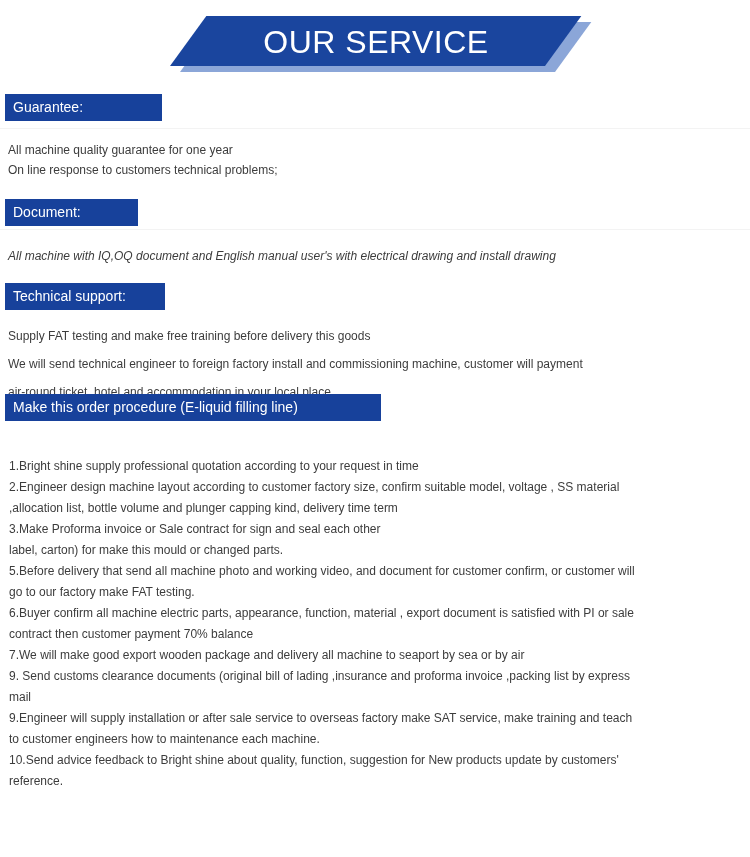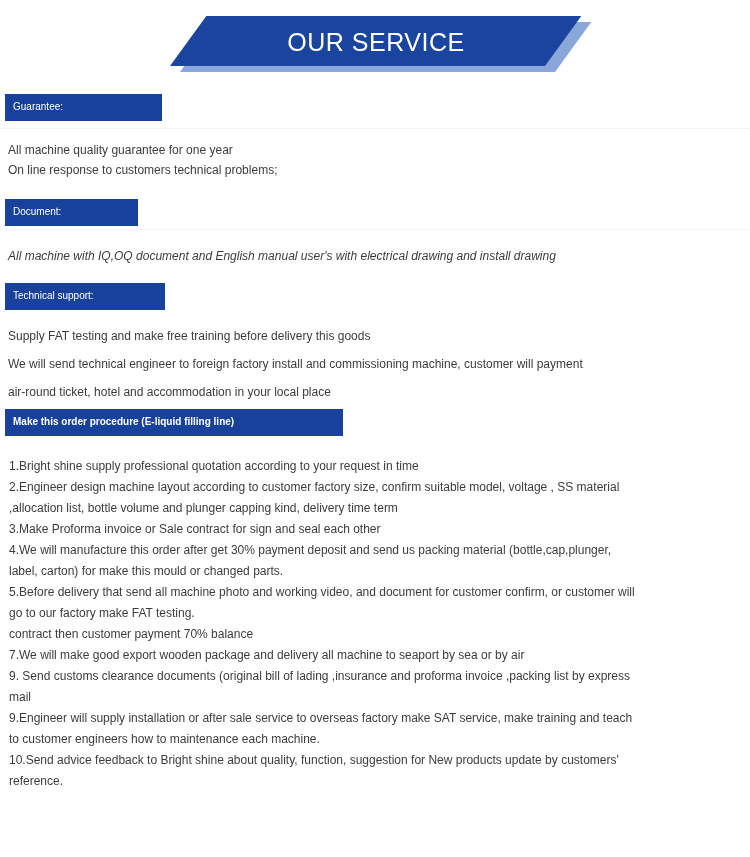--- a/index.html
+++ b/index.html
@@ -30,43 +30,43 @@
     transform-origin: 0 100%;
   }
   .banner-label {
     position: absolute;
     left: 170px; top: 16px;
     width: 412px; height: 52px;
     display: flex;
     align-items: center;
     justify-content: center;
     color: #ffffff;
-    font-size: 25px;
+    font-size: 32px;
     letter-spacing: 0.5px;
     white-space: nowrap;
   }
 
   
   .bar {
     position: absolute;
     left: 5px;
     height: 27px;
     background: #17419b;
     color: #ffffff;
-    font-size: 10px;
+    font-size: 14px;
     line-height: 26px;
     padding-left: 8px;
     box-sizing: border-box;
     white-space: nowrap;
     overflow: hidden;
   }
   .bar-guarantee  { top: 94px;  width: 157px; }
   .bar-document   { top: 199px; width: 133px; }
   .bar-tech       { top: 283px; width: 160px; }
-  .bar-procedure  { top: 409px; width: 338px; font-weight: bold; }
+  .bar-procedure  { top: 394px; width: 376px; }
 
   
   .divider {
     position: absolute;
     left: 0; width: 750px; height: 1px;
     background: #f3f3f3;
   }
   .divider-1 { top: 128px; }
   .divider-2 { top: 229px; }
 
@@ -112,24 +112,24 @@
     <div class="line">We will send technical engineer to foreign factory install and commissioning machine, customer will payment</div>
     <div class="line">air-round ticket, hotel and accommodation in your local place</div>
   </div>
 
   <div class="bar bar-procedure">Make this order procedure (E-liquid filling line)</div>
   <div class="body-text body-procedure">
     <div class="line">1.Bright shine supply professional quotation according to your request in time</div>
     <div class="line">2.Engineer design machine layout according to customer factory size, confirm suitable model, voltage , SS material</div>
     <div class="line">,allocation list, bottle volume and plunger capping kind, delivery time term</div>
     <div class="line">3.Make Proforma invoice or Sale contract for sign and seal each other</div>
-    <div class="line">4.We will manufacture this order after get 30% payment deposit and send us packing material (bottle,cap,plunger,</div>
     <div class="line">label, carton) for make this mould or changed parts.</div>
     <div class="line">5.Before delivery that send all machine photo and working video, and document for customer confirm, or customer will</div>
     <div class="line">go to our factory make FAT testing.</div>
+    <div class="line">6.Buyer confirm all machine electric parts, appearance, function, material , export document is satisfied with PI or sale</div>
     <div class="line">contract then customer payment 70% balance</div>
     <div class="line">7.We will make good export wooden package and delivery all machine to seaport by sea or by air</div>
     <div class="line">9. Send customs clearance documents (original bill of lading ,insurance and proforma invoice ,packing list by express</div>
     <div class="line">mail</div>
     <div class="line">9.Engineer will supply installation or after sale service to overseas factory make SAT service, make training and teach</div>
     <div class="line">to customer engineers how to maintenance each machine.</div>
     <div class="line">10.Send advice feedback to Bright shine about quality, function, suggestion for New products update by customers'</div>
     <div class="line">reference.</div>
   </div>
 

